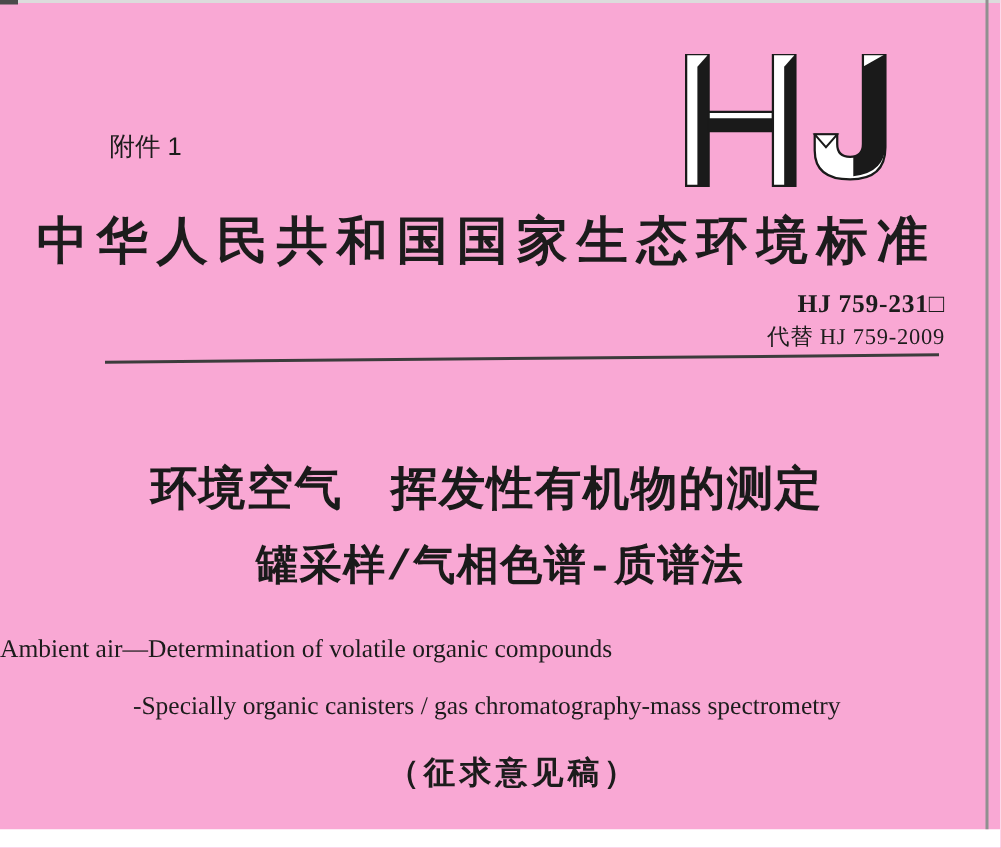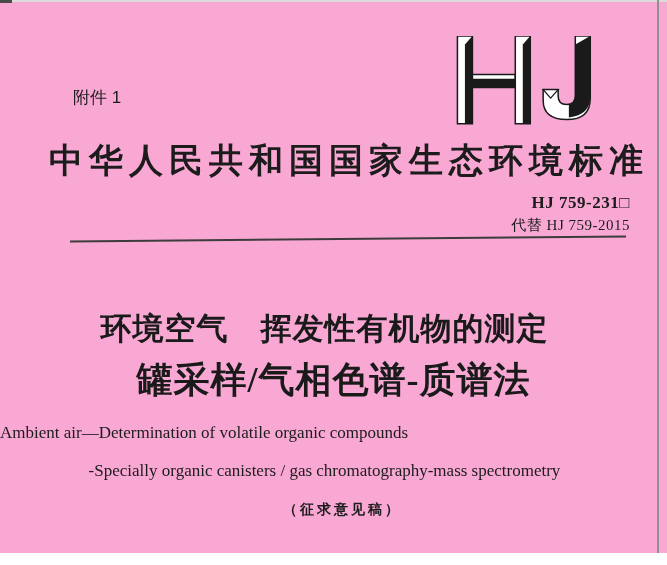--- a/index.html
+++ b/index.html
@@ -25,21 +25,21 @@
     position: absolute; left: 73px; top: 86px;
     font-family: "Liberation Sans", "DejaVu Sans", sans-serif;
     font-size: 17px; font-weight: 500; color: #1c1c1c;
   }
 
   .logo { position: absolute; left: 452px; top: 36px; width: 148px; height: 90px; }
   .logo svg { width: 100%; height: 100%; }
 
   .org-title {
     position: absolute; left: 0; right: 18px; top: 138px;
-    text-align: right;
+    text-align: center;
     font-family: "Liberation Serif", "DejaVu Serif", serif;
     font-size: 34px; font-weight: 700;
     letter-spacing: 6px;
     white-space: nowrap;
   }
 
   .std-num-block {
     position: absolute; right: 37px; top: 192px;
     text-align: right; line-height: 1.25;
   }
@@ -47,42 +47,42 @@
   .replaces   { font-size: 15px; margin-top: 3px; letter-spacing: 0.5px; }
 
   .rule {
     position: absolute; left: 70px; top: 238px; width: 556px; height: 2px;
     background: #3c3c3c; transform: rotate(-0.5deg);
   }
 
   .cn-title {
     position: absolute; left: 0; right: 18px; top: 306px;
     text-align: center;
-    font-family: Liberation Serif, serif;
+    font-family: Liberation Mono, monospace;
     font-weight: 700; color: #1a1a1a;
   }
   .cn-line1 { font-size: 31px; line-height: 46px; letter-spacing: 1px; }
-  .cn-line2 { font-size: 36px; line-height: 46px; margin-top: 5px; letter-spacing: 1px; padding-left: 18px; }
+  .cn-line2 { font-size: 28px; line-height: 46px; margin-top: 5px; letter-spacing: 1px; padding-left: 18px; }
 
   .en-line1 {
     position: absolute; left: 0; right: 18px; top: 423px;
     text-align: left; font-size: 17px;
     font-family: "Liberation Serif", "DejaVu Serif", serif;
   }
   .en-line2 {
     position: absolute; left: 0; right: 18px; top: 461px;
     text-align: center; font-size: 17px;
     font-family: "Liberation Serif", "DejaVu Serif", serif;
   }
 
   .draft-note {
     position: absolute; left: 0; right: 18px; top: 501px;
     text-align: center;
     font-family: "Liberation Sans", "DejaVu Sans", sans-serif;
-    font-size: 14px; font-weight: 700; letter-spacing: 3px; padding-left: 36px;
+    font-size: 21px; font-weight: 700; letter-spacing: 3px; padding-left: 36px;
   }
 
   .sr-only {
     position: absolute; width: 1px; height: 1px;
     overflow: hidden; clip: rect(0 0 0 0); white-space: nowrap;
   }
 </style>
 </head>
 <body>
 
@@ -111,21 +111,21 @@
       <path d="M112,0 L126,0 L126,58 Q126,78 104,78 Q82,78 82,60 L82,50 L96,50 L96,56 Q96,64 104,64 Q112,64 112,56 Z" fill="#ffffff" stroke="#1a1a1a" stroke-width="1.4"></path>
       <path d="M126,0 L126,56 Q126,74 106,76 L106,64 Q112,63 112,54 L112,8 Z" fill="#1a1a1a"></path>
       <polygon points="82,50 96,50 89,58" fill="#ffffff" stroke="#1a1a1a" stroke-width="1.2"></polygon>
     </svg>
   </div>
 
   <h1 class="org-title">中华人民共和国国家生态环境标准</h1>
 
   <div class="std-num-block">
     <div class="std-number">HJ 759-231□</div>
-    <div class="replaces">代替 HJ 759-2015</div>
+    <div class="replaces">代替 HJ 759-2009</div>
   </div>
 
   <div class="rule"></div>
 
   <div class="cn-title">
     <div class="cn-line1">环境空气　挥发性有机物的测定</div>
     <div class="cn-line2">罐采样/气相色谱-质谱法</div>
   </div>
 
   <p class="en-line1">Ambient air—Determination of volatile organic compounds</p>

